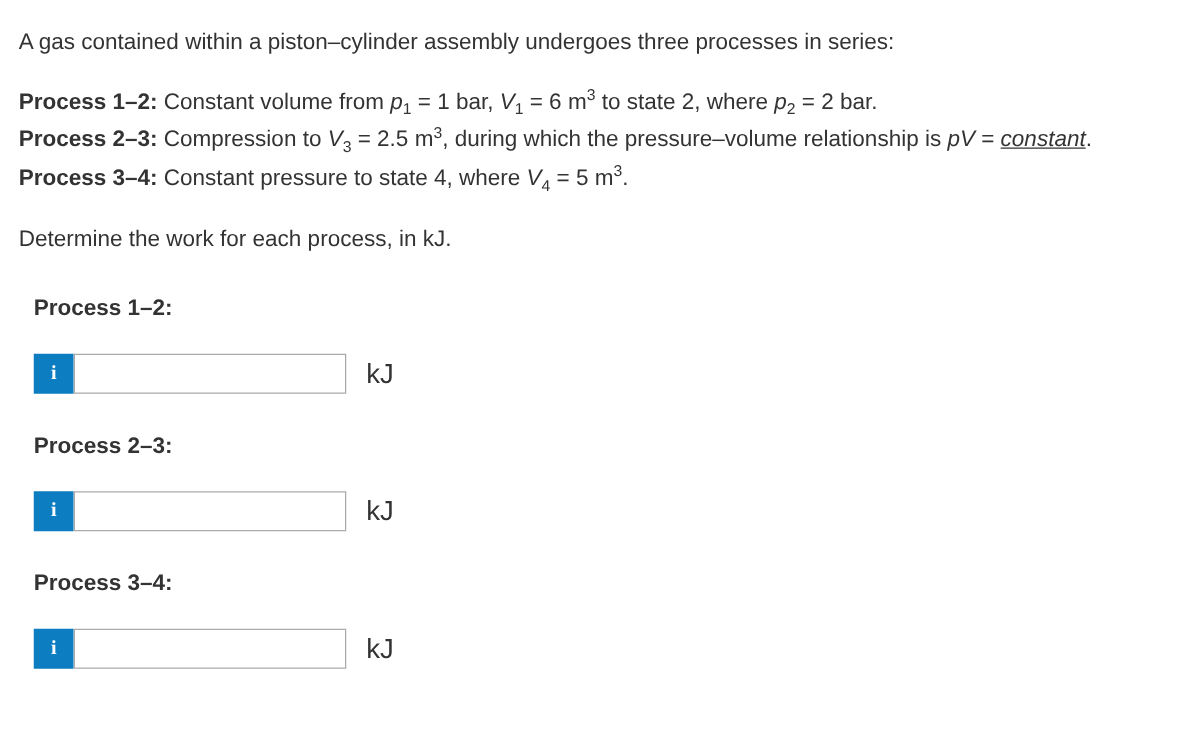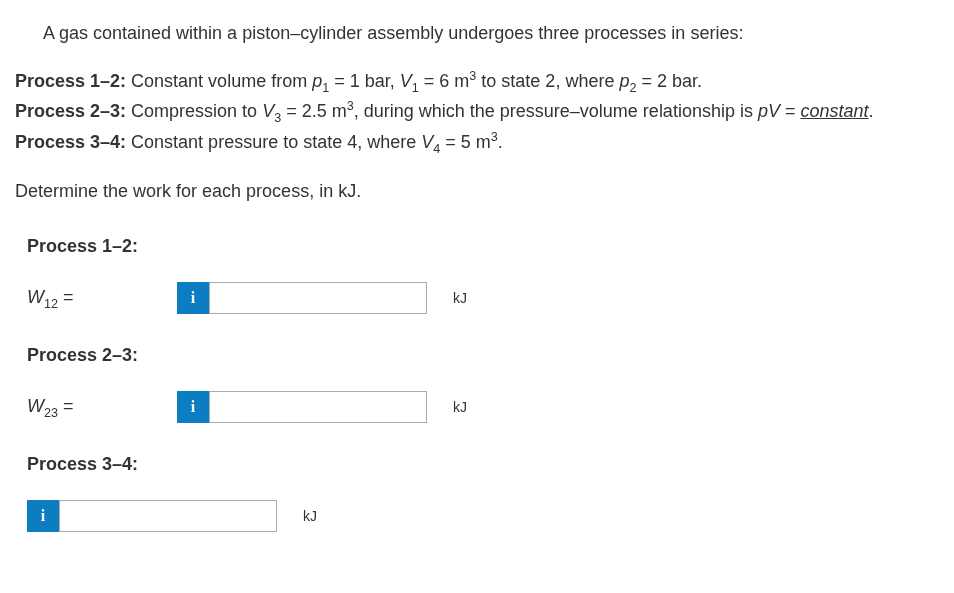--- a/index.html
+++ b/index.html
@@ -11,21 +11,20 @@
       font-family: 'Helvetica Neue', Arial, sans-serif;
       font-size: 18px;
       line-height: 1.5;
       color: #333;
       padding: 20px 15px;
       width: 954px;
       background: #fff;
     }
     .intro {
       margin-bottom: 20px;
-      margin-left: 28px;
     }
     .process-desc {
       margin-bottom: 0;
     }
     .bold {
       font-weight: 700;
     }
     .italic {
       font-style: italic;
       text-decoration: underline;
@@ -64,22 +63,22 @@
       flex-shrink: 0;
     }
     .answer-input {
       width: 218px;
       height: 32px;
       border: 1px solid #aaa;
       padding: 4px 8px;
       font-size: 16px;
     }
     .unit {
-      margin-left: 26px;
-      font-size: 14px;
+      margin-left: 16px;
+      font-size: 22px;
     }
     sub {
       font-size: 0.7em;
       vertical-align: sub;
     }
     sup {
       font-size: 0.7em;
       vertical-align: super;
     }
     .var {
@@ -104,31 +103,29 @@
 
 <p class="process-desc">
   <span class="bold">Process 3–4:</span><span> Constant pressure to state 4, where </span><span class="var">V</span><sub>4</sub><span> = 5 m</span><sup>3</sup><span>.</span>
 </p>
 
 <p class="determine">Determine the work for each process, in kJ.</p>
 
 <div class="section-block">
   <p class="process-heading">Process 1–2:</p>
   <div class="input-row">
-    <span class="label-var"><span class="var">W</span><sub>12</sub><span> =</span></span>
     <span class="info-btn">i</span>
     <input type="text" class="answer-input" style="">
     <span class="unit">kJ</span>
   </div>
 </div>
 
 <div class="section-block">
   <p class="process-heading">Process 2–3:</p>
   <div class="input-row">
-    <span class="label-var"><span class="var">W</span><sub>23</sub><span> =</span></span>
     <span class="info-btn">i</span>
     <input type="text" class="answer-input" style="">
     <span class="unit">kJ</span>
   </div>
 </div>
 
 <div class="section-block">
   <p class="process-heading">Process 3–4:</p>
   <div class="input-row">
     <span class="info-btn">i</span>

